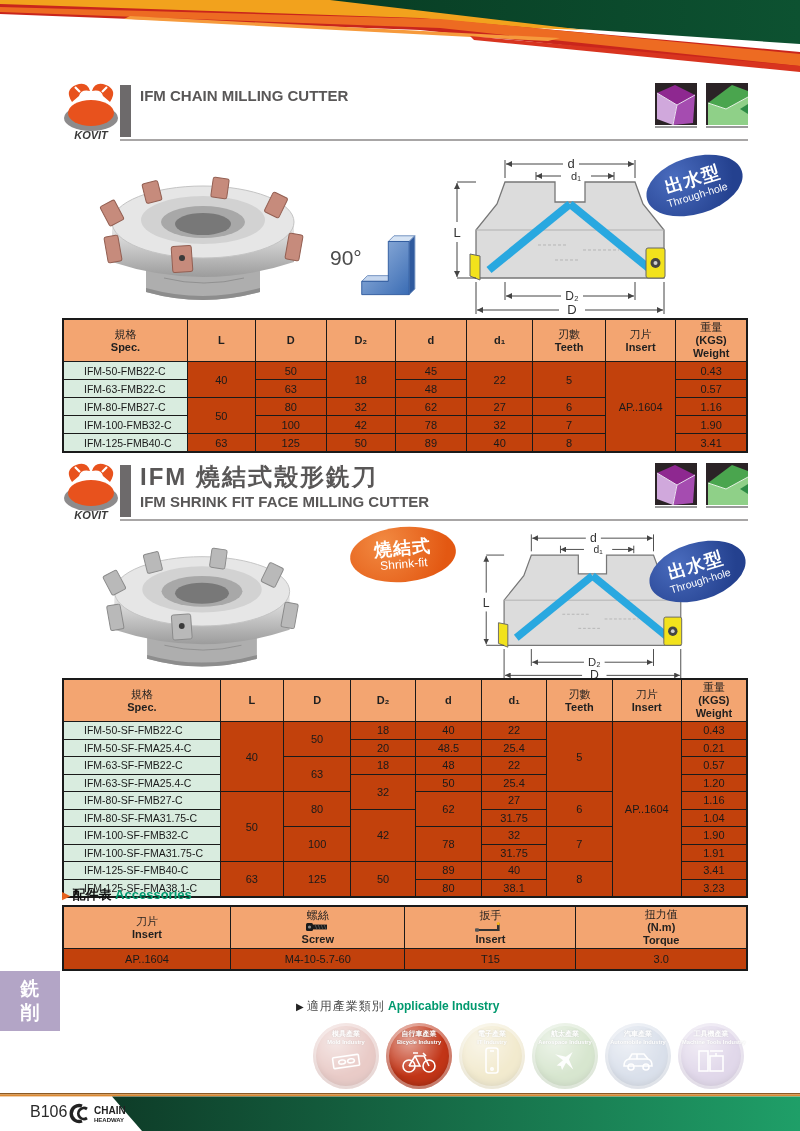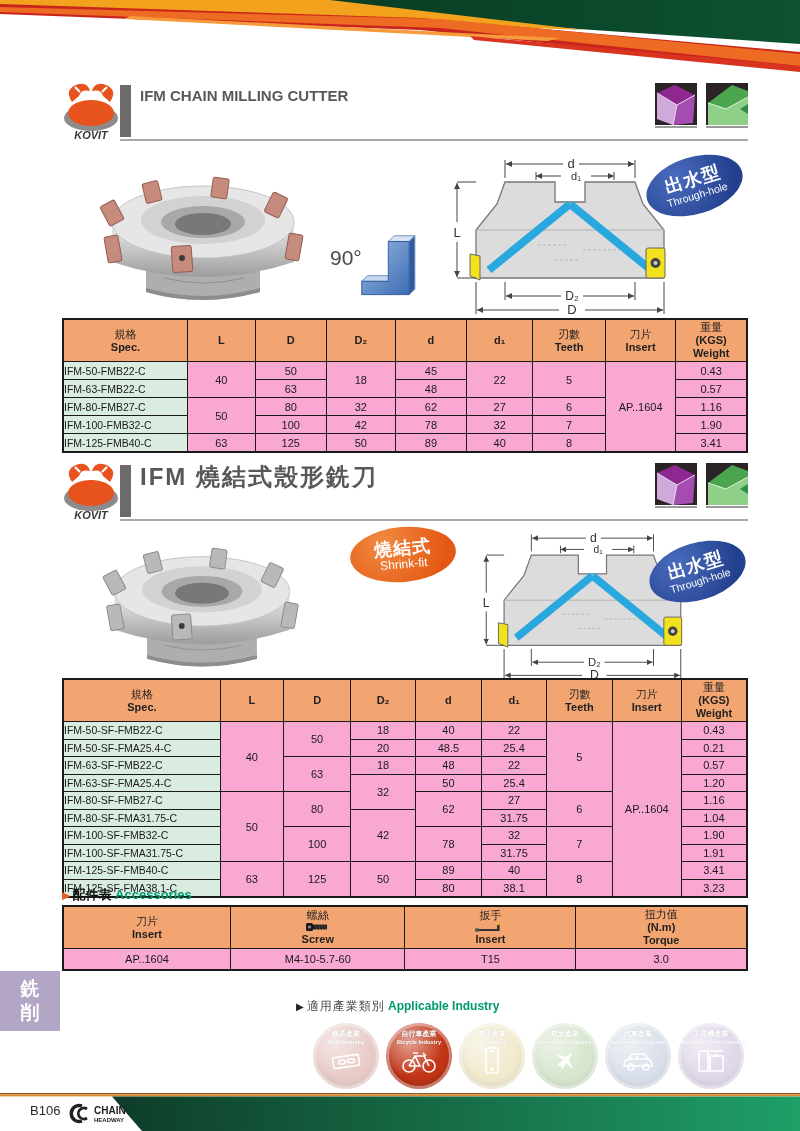--- a/index.html
+++ b/index.html
@@ -27,29 +27,29 @@
   .badge-blue{width:99px;height:57px;background:radial-gradient(circle at 32% 26%,#4a6cbe,#24418f 75%);
               transform:rotate(-17deg);}
   .badge-orange{width:106px;height:55px;background:radial-gradient(circle at 32% 26%,#f28a42,#e35812 78%);
               transform:rotate(-5deg);}
   .b-zh{font-size:18px;font-weight:bold;letter-spacing:1px;line-height:19px;}
   .b-en{font-size:10.5px;line-height:12px;}
   .badge-orange .b-en{font-size:12px;}
   
   .tblwrap{position:absolute;left:62px;width:686px;}
   table.spec-table{border-collapse:collapse;width:100%;table-layout:fixed;
-                   border:2px solid #1a1a1a;background:#f9a8d4;}
+                   border:2px solid #1a1a1a;background:#c2410c;}
   .spec-table th{background:#f3a571;border:1px solid #1a1a1a;padding:1px 0;height:38px;
                  font-weight:normal;vertical-align:middle;}
   .spec-table .h-zh{font-size:11px;color:#1f1f1f;line-height:13px;}
   .spec-table .h-en{font-size:11px;font-weight:bold;color:#1f1f1f;line-height:13px;}
   .spec-table td{border:1px solid #1a1a1a;text-align:center;font-size:11px;height:17px;
                  padding:0;vertical-align:middle;}
   #t2 td{height:16.5px;}
-  .spec-table td.spec{background:#d9ecdf;text-align:left;padding-left:0;font-size:10.5px;}
+  .spec-table td.spec{background:#d9ecdf;text-align:left;padding-left:20px;font-size:10.5px;}
   #acc td{height:20px;}
   .hicon{display:block;height:11px;line-height:10px;}
   .hicon svg{vertical-align:top;}
   
   .acc-label{position:absolute;left:62px;top:886px;font-size:13px;font-weight:bold;}
   .acc-label .arrow{color:#e8611c;font-size:11px;margin-right:2px;}
   .acc-label .zh{color:#111;}
   .acc-label .en{color:#00996e;}
   .app-label{position:absolute;left:296px;top:998px;font-size:12px;}
   .app-label .arrow{color:#222;font-size:10px;margin-right:3px;}
@@ -66,21 +66,21 @@
   .ind-en{font-size:6.5px;color:#fff;font-weight:bold;line-height:7px;transform:scale(.88);
           text-shadow:0 0 2px rgba(0,0,0,.35);white-space:nowrap;}
   .ind-icon{position:absolute;left:50%;top:58%;transform:translate(-50%,-50%);}
   
   .side-tab{position:absolute;left:0;top:971px;width:60px;height:60px;background:#b3a5c6;
             display:flex;align-items:center;justify-content:center;}
   .side-tab .vert{width:22px;font-size:19px;font-weight:bold;color:#fff;line-height:24px;
             word-break:break-all;text-align:center;}
   
   .footer{position:absolute;left:0;top:1093px;width:800px;height:38px;}
-  .page-num{position:absolute;left:30px;top:10px;font-size:13px;color:#2a2a2a;}
+  .page-num{position:absolute;left:30px;top:10px;font-size:16px;color:#2a2a2a;}
   .cw-logo{position:absolute;left:66px;top:8px;}
 </style>
 </head>
 <body>
 
 <div class="page">
 
   <svg class="banner" width="800" height="78" viewBox="0 0 800 78" preserveAspectRatio="none">
     <defs>
       <linearGradient id="bg1" x1="0" y1="0" x2="1" y2="0">
@@ -325,20 +325,21 @@
       <path d="M10,22 q-8,-12 4,-17 q11,-4 14,6 q-9,-2 -11,5 z" fill="#e8521d"></path>
       <path d="M48,22 q8,-12 -4,-17 q-11,-4 -14,6 q9,-2 11,5 z" fill="#e8521d"></path>
       <path d="M13,7 l5,5" stroke="#fff" stroke-width="2.2" fill="none"></path>
       <path d="M45,7 l-5,5" stroke="#fff" stroke-width="2.2" fill="none"></path>
       <ellipse cx="29" cy="33" rx="23" ry="13" fill="#e8521d"></ellipse>
       <text x="29" y="59" text-anchor="middle" font-size="11" font-style="italic" font-weight="bold" fill="#3a3a3a">KOVIT</text>
     </svg>
     <div class="title-bar"></div>
     <div class="titles">
       <div class="t-zh">IFM 燒結式殼形銑刀</div>
+      <div class="t-en">IFM SHRINK FIT FACE MILLING CUTTER</div>
     </div>
     <svg class="gem gem-purple" width="42" height="46" viewBox="0 0 42 46">
       <rect width="42" height="42" fill="#2b2326"></rect>
       <polygon points="2,10 20,2 40,12 22,22" fill="#8e2890"></polygon>
       <polygon points="2,10 22,22 18,42 2,36" fill="#d0a8dc"></polygon>
       <polygon points="40,12 22,22 18,42 38,40" fill="#a54cb0"></polygon>
       <polyline points="2,10 22,22 40,12" fill="none" stroke="#eadcf0" stroke-width="1"></polyline>
       <line x1="22" y1="22" x2="18" y2="42" stroke="#eadcf0" stroke-width="1"></line>
       <rect y="43" width="42" height="2" fill="#9a9a9a"></rect>
     </svg>

